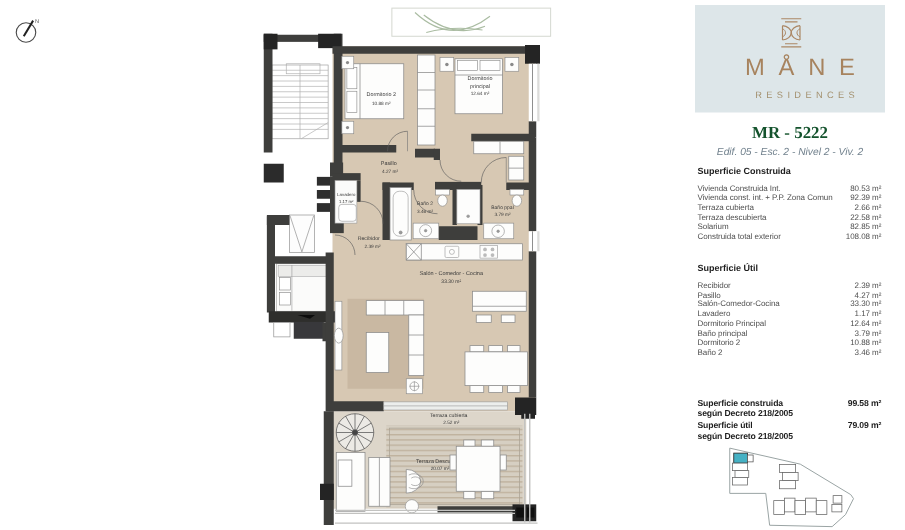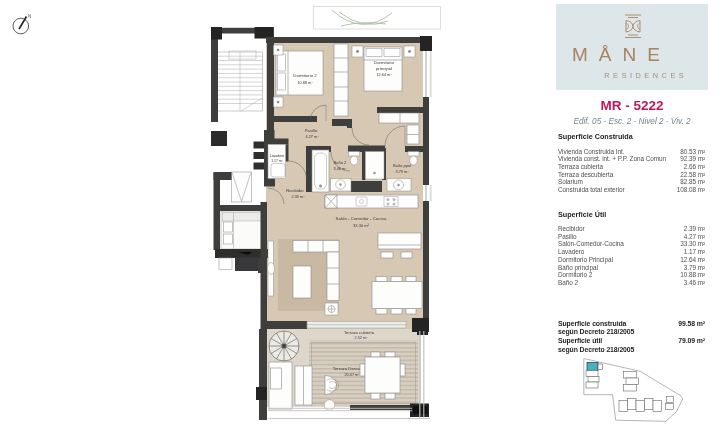--- a/index.html
+++ b/index.html
@@ -455,25 +455,25 @@
     <path d="M6,7.5 A8,5.8 0 0 1 6,19"></path>
     <path d="M6,10 A5,3.8 0 0 1 6,16.5" stroke-width="0.8"></path>
     <line x1="20" y1="7.5" x2="20" y2="19"></line>
     <path d="M20,7.5 A8,5.8 0 0 0 20,19"></path>
     <path d="M20,10 A5,3.8 0 0 0 20,16.5" stroke-width="0.8"></path>
     <line x1="8" y1="22" x2="18" y2="22"></line>
     <line x1="5" y1="24.5" x2="21" y2="24.5"></line>
   </g>
 </svg>
 
-<div class="abs" style="left:540px;top:43.5px;width:152px;text-align:center;color:#a7835e;font-size:19px;letter-spacing:11px;"><span style="margin-right:-11px">MÅNE</span></div>
+<div class="abs" style="left:564px;top:43.5px;width:152px;text-align:center;color:#a7835e;font-size:19px;letter-spacing:11px;"><span style="margin-right:-11px">MÅNE</span></div>
 
 <div class="abs" style="left:556px;top:70.5px;width:176px;text-align:center;color:#a3906e;font-size:7.4px;letter-spacing:3.5px;"><span style="margin-right:-3.5px">RESIDENCES</span></div>
 
-<div class="abs" style="left:540px;top:97.5px;width:184px;text-align:center;color:#be185d;font-size:13.5px;font-weight:bold;">MR - 5222</div>
+<div class="abs" style="left:540px;top:97.5px;width:184px;text-align:center;color:#14532d;font-size:13.5px;font-weight:bold;font-family:Liberation Serif, serif;">MR - 5222</div>
 
 <div class="abs" style="left:540px;top:117px;width:184px;text-align:center;color:#72828e;font-size:8.2px;font-style:italic;">Edif. 05 - Esc. 2 - Nivel 2 - Viv. 2</div>
 
 <div class="abs" style="left:558px;top:132px;width:147px;color:#1d1d1d;font-size:7.2px;font-weight:bold;">Superficie Construida</div>
 
 <div class="abs" style="left:558px;top:147.5px;width:147px;">
   <div class="row">
       <span>Vivienda Construida Int.</span>
       <span>80.53 m²</span>
     </div>

